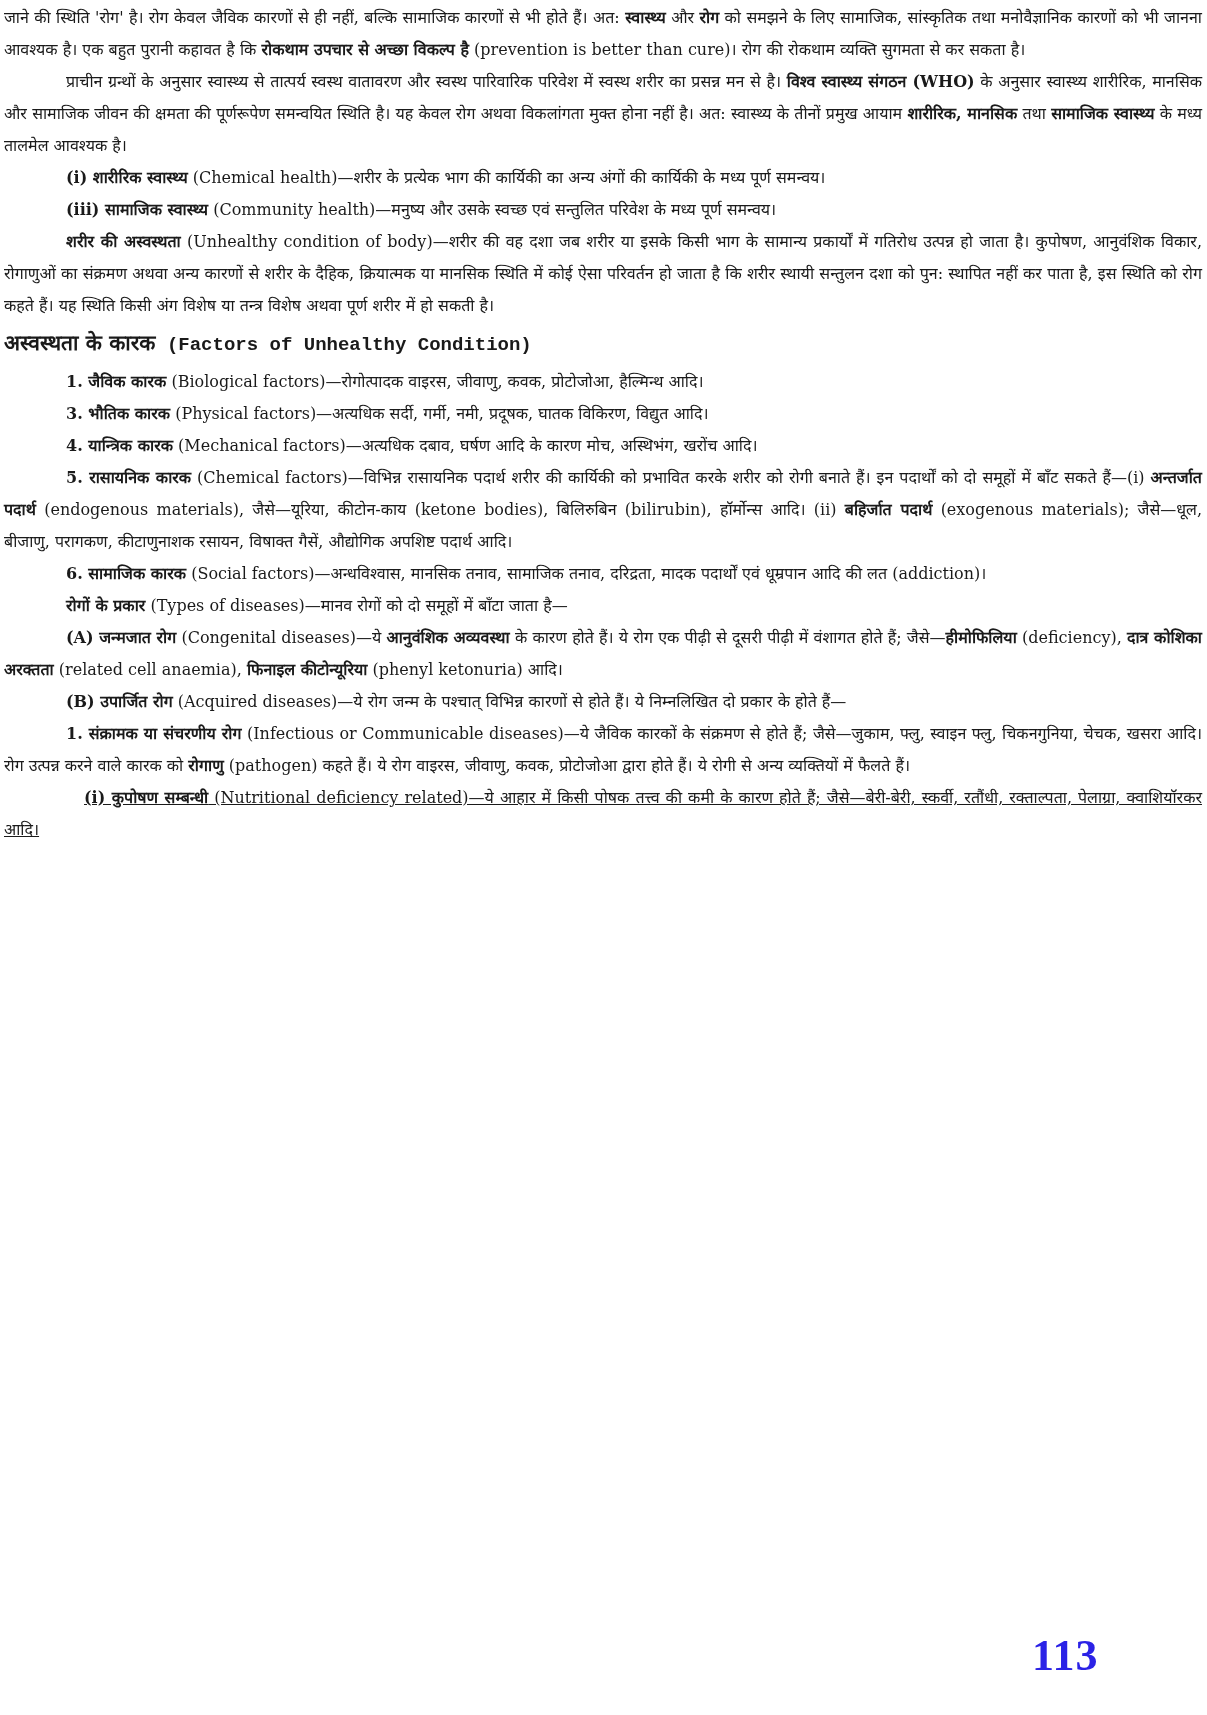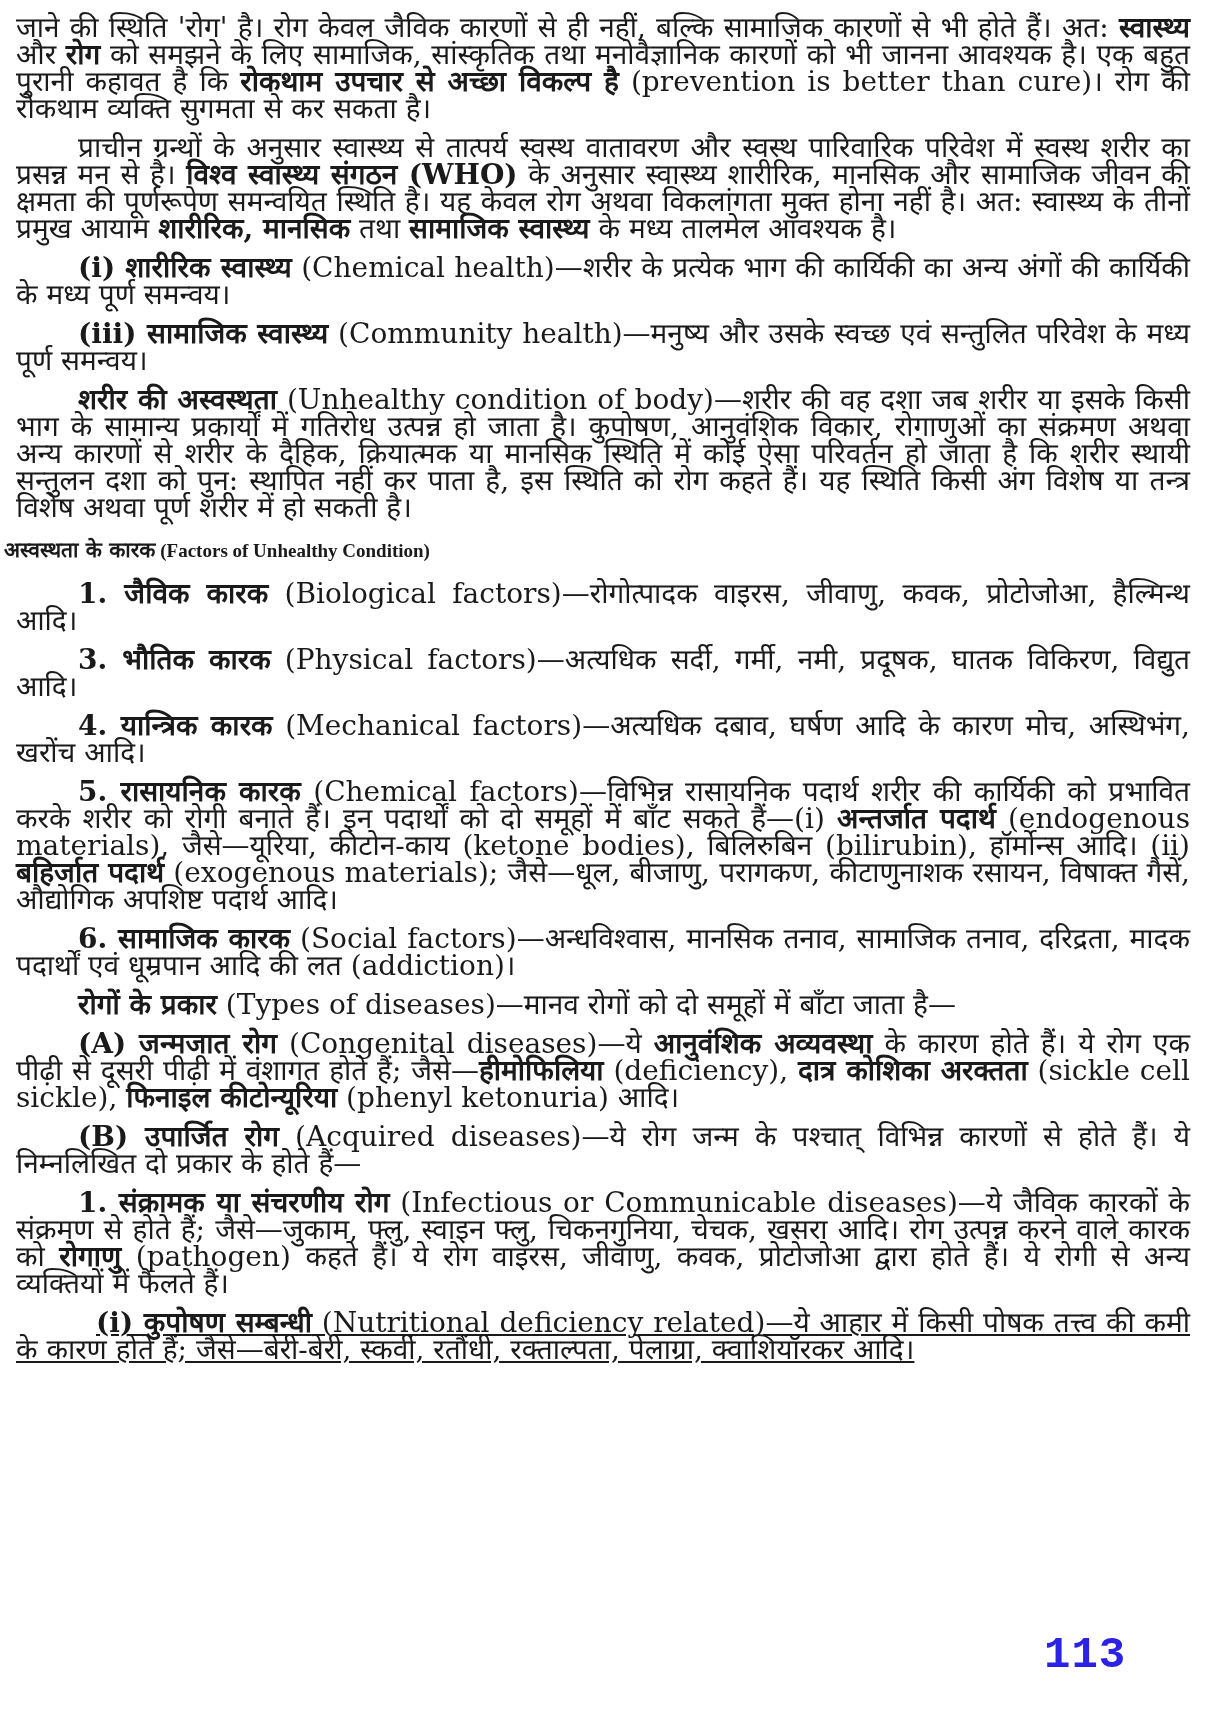--- a/index.html
+++ b/index.html
@@ -1,43 +1,43 @@
 <!DOCTYPE html>
 <html><head>
 <meta charset="utf-8">
 <style>
   html, body { margin: 0; padding: 0; background: #ffffff; }
   body { width: 1207px; height: 1715px; position: relative; overflow: hidden;
          font-family: "DejaVu Serif", "Liberation Serif", serif; color: #1a1a1a; }
   .page { position: absolute; left: 4px; top: 2px; width: 1198px; }
-  .para { font-size: 28px; line-height: 27px; margin: 12px; text-align: justify; }
+  .para { font-size: 16px; line-height: 32px; margin: 0; text-align: justify; }
   .para.indent { text-indent: 62px; }
   .para.indent2 { text-indent: 80px; text-decoration: underline; }
   .para b { font-weight: bold; }
   .heading { font-size: 21px; line-height: 34px; margin: 4px 0 4px 0; font-weight: bold; }
-  .heading .en { font-family: Liberation Serif, serif; font-size: 19px; }
-  .page-number { position: absolute; left: 1032px; top: 1630px; font-family: Liberation Mono, monospace;
-                 font-weight: bold; font-size: 44px; color: #2b22e6; letter-spacing: 1px; margin-left: 12px; }
+  .heading .en { font-family: Liberation Mono, monospace; font-size: 19px; }
+  .page-number { position: absolute; left: 1032px; top: 1630px; font-family: Liberation Serif, serif;
+                 font-weight: bold; font-size: 44px; color: #2b22e6; letter-spacing: 1px; }
 </style>
 </head>
 <body>
 
 <div class="page">
   <div id="content">
       <p class="para "><span>जाने की स्थिति 'रोग' है। रोग केवल जैविक कारणों से ही नहीं, बल्कि सामाजिक कारणों से भी होते हैं। अत: </span><b>स्वास्थ्य</b><span> और </span><b>रोग</b><span> को समझने के लिए सामाजिक, सांस्कृतिक तथा मनोवैज्ञानिक कारणों को भी जानना आवश्यक है। एक बहुत पुरानी कहावत है कि </span><b>रोकथाम उपचार से अच्छा विकल्प है</b><span> (prevention is better than cure)। रोग की रोकथाम व्यक्ति सुगमता से कर सकता है।</span></p>
       <p class="para indent"><span>प्राचीन ग्रन्थों के अनुसार स्वास्थ्य से तात्पर्य स्वस्थ वातावरण और स्वस्थ पारिवारिक परिवेश में स्वस्थ शरीर का प्रसन्न मन से है। </span><b>विश्व स्वास्थ्य संगठन (WHO)</b><span> के अनुसार स्वास्थ्य शारीरिक, मानसिक और सामाजिक जीवन की क्षमता की पूर्णरूपेण समन्वयित स्थिति है। यह केवल रोग अथवा विकलांगता मुक्त होना नहीं है। अत: स्वास्थ्य के तीनों प्रमुख आयाम </span><b>शारीरिक, मानसिक</b><span> तथा </span><b>सामाजिक स्वास्थ्य</b><span> के मध्य तालमेल आवश्यक है।</span></p>
       <p class="para indent"><b>(i) शारीरिक स्वास्थ्य</b><span> (Chemical health)—शरीर के प्रत्येक भाग की कार्यिकी का अन्य अंगों की कार्यिकी के मध्य पूर्ण समन्वय।</span></p>
       <p class="para indent"><b>(iii) सामाजिक स्वास्थ्य</b><span> (Community health)—मनुष्य और उसके स्वच्छ एवं सन्तुलित परिवेश के मध्य पूर्ण समन्वय।</span></p>
       <p class="para indent"><b>शरीर की अस्वस्थता</b><span> (Unhealthy condition of body)—शरीर की वह दशा जब शरीर या इसके किसी भाग के सामान्य प्रकार्यों में गतिरोध उत्पन्न हो जाता है। कुपोषण, आनुवंशिक विकार, रोगाणुओं का संक्रमण अथवा अन्य कारणों से शरीर के दैहिक, क्रियात्मक या मानसिक स्थिति में कोई ऐसा परिवर्तन हो जाता है कि शरीर स्थायी सन्तुलन दशा को पुन: स्थापित नहीं कर पाता है, इस स्थिति को रोग कहते हैं। यह स्थिति किसी अंग विशेष या तन्त्र विशेष अथवा पूर्ण शरीर में हो सकती है।</span></p>
       <div class="heading"><span>अस्वस्थता के कारक</span><span class="en"> (Factors of Unhealthy Condition)</span></div>
       <p class="para indent"><b>1. जैविक कारक</b><span> (Biological factors)—रोगोत्पादक वाइरस, जीवाणु, कवक, प्रोटोजोआ, हैल्मिन्थ आदि।</span></p>
       <p class="para indent"><b>3. भौतिक कारक</b><span> (Physical factors)—अत्यधिक सर्दी, गर्मी, नमी, प्रदूषक, घातक विकिरण, विद्युत आदि।</span></p>
       <p class="para indent"><b>4. यान्त्रिक कारक</b><span> (Mechanical factors)—अत्यधिक दबाव, घर्षण आदि के कारण मोच, अस्थिभंग, खरोंच आदि।</span></p>
       <p class="para indent"><b>5. रासायनिक कारक</b><span> (Chemical factors)—विभिन्न रासायनिक पदार्थ शरीर की कार्यिकी को प्रभावित करके शरीर को रोगी बनाते हैं। इन पदार्थों को दो समूहों में बाँट सकते हैं—(i) </span><b>अन्तर्जात पदार्थ</b><span> (endogenous materials), जैसे—यूरिया, कीटोन-काय (ketone bodies), बिलिरुबिन (bilirubin), हॉर्मोन्स आदि। (ii) </span><b>बहिर्जात पदार्थ</b><span> (exogenous materials); जैसे—धूल, बीजाणु, परागकण, कीटाणुनाशक रसायन, विषाक्त गैसें, औद्योगिक अपशिष्ट पदार्थ आदि।</span></p>
       <p class="para indent"><b>6. सामाजिक कारक</b><span> (Social factors)—अन्धविश्वास, मानसिक तनाव, सामाजिक तनाव, दरिद्रता, मादक पदार्थों एवं धूम्रपान आदि की लत (addiction)।</span></p>
       <p class="para indent"><b>रोगों के प्रकार</b><span> (Types of diseases)—मानव रोगों को दो समूहों में बाँटा जाता है—</span></p>
-      <p class="para indent"><b>(A) जन्मजात रोग</b><span> (Congenital diseases)—ये </span><b>आनुवंशिक अव्यवस्था</b><span> के कारण होते हैं। ये रोग एक पीढ़ी से दूसरी पीढ़ी में वंशागत होते हैं; जैसे—</span><b>हीमोफिलिया</b><span> (deficiency), </span><b>दात्र कोशिका अरक्तता</b><span> (sickle cell sickle), </span><b>फिनाइल कीटोन्यूरिया</b><span> (phenyl ketonuria) आदि।</span></p>
+      <p class="para indent"><b>(A) जन्मजात रोग</b><span> (Congenital diseases)—ये </span><b>आनुवंशिक अव्यवस्था</b><span> के कारण होते हैं। ये रोग एक पीढ़ी से दूसरी पीढ़ी में वंशागत होते हैं; जैसे—</span><b>हीमोफिलिया</b><span> (deficiency), </span><b>दात्र कोशिका अरक्तता</b><span> (related cell anaemia), </span><b>फिनाइल कीटोन्यूरिया</b><span> (phenyl ketonuria) आदि।</span></p>
       <p class="para indent"><b>(B) उपार्जित रोग</b><span> (Acquired diseases)—ये रोग जन्म के पश्चात् विभिन्न कारणों से होते हैं। ये निम्नलिखित दो प्रकार के होते हैं—</span></p>
       <p class="para indent"><b>1. संक्रामक या संचरणीय रोग</b><span> (Infectious or Communicable diseases)—ये जैविक कारकों के संक्रमण से होते हैं; जैसे—जुकाम, फ्लु, स्वाइन फ्लु, चिकनगुनिया, चेचक, खसरा आदि। रोग उत्पन्न करने वाले कारक को </span><b>रोगाणु</b><span> (pathogen) कहते हैं। ये रोग वाइरस, जीवाणु, कवक, प्रोटोजोआ द्वारा होते हैं। ये रोगी से अन्य व्यक्तियों में फैलते हैं।</span></p>
       <p class="para indent2"><b>(i) कुपोषण सम्बन्धी</b><span> (Nutritional deficiency related)—ये आहार में किसी पोषक तत्त्व की कमी के कारण होते हैं; जैसे—बेरी-बेरी, स्कर्वी, रतौंधी, रक्ताल्पता, पेलाग्रा, क्वाशियॉरकर आदि।</span></p>
     </div>
 </div>
 <div class="page-number" style="color: rgb(43, 34, 230);">113</div>
 
 </body></html>

